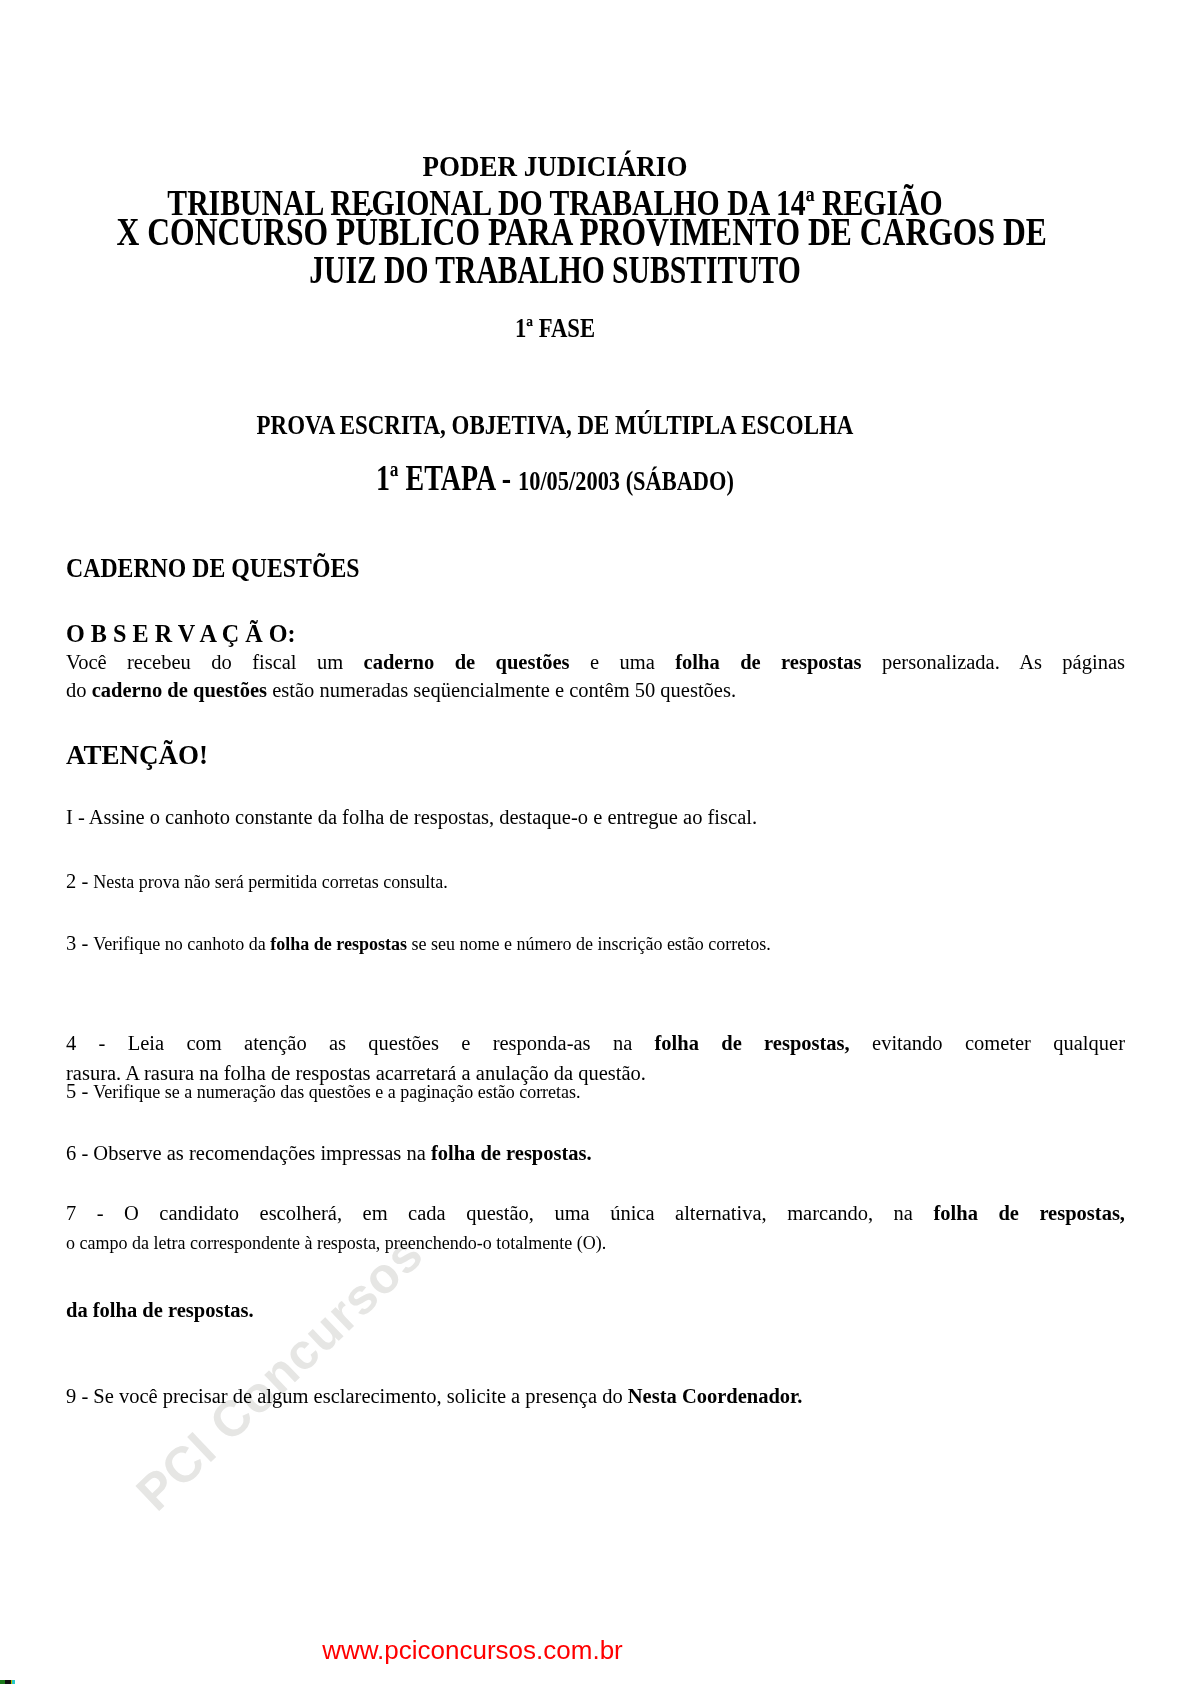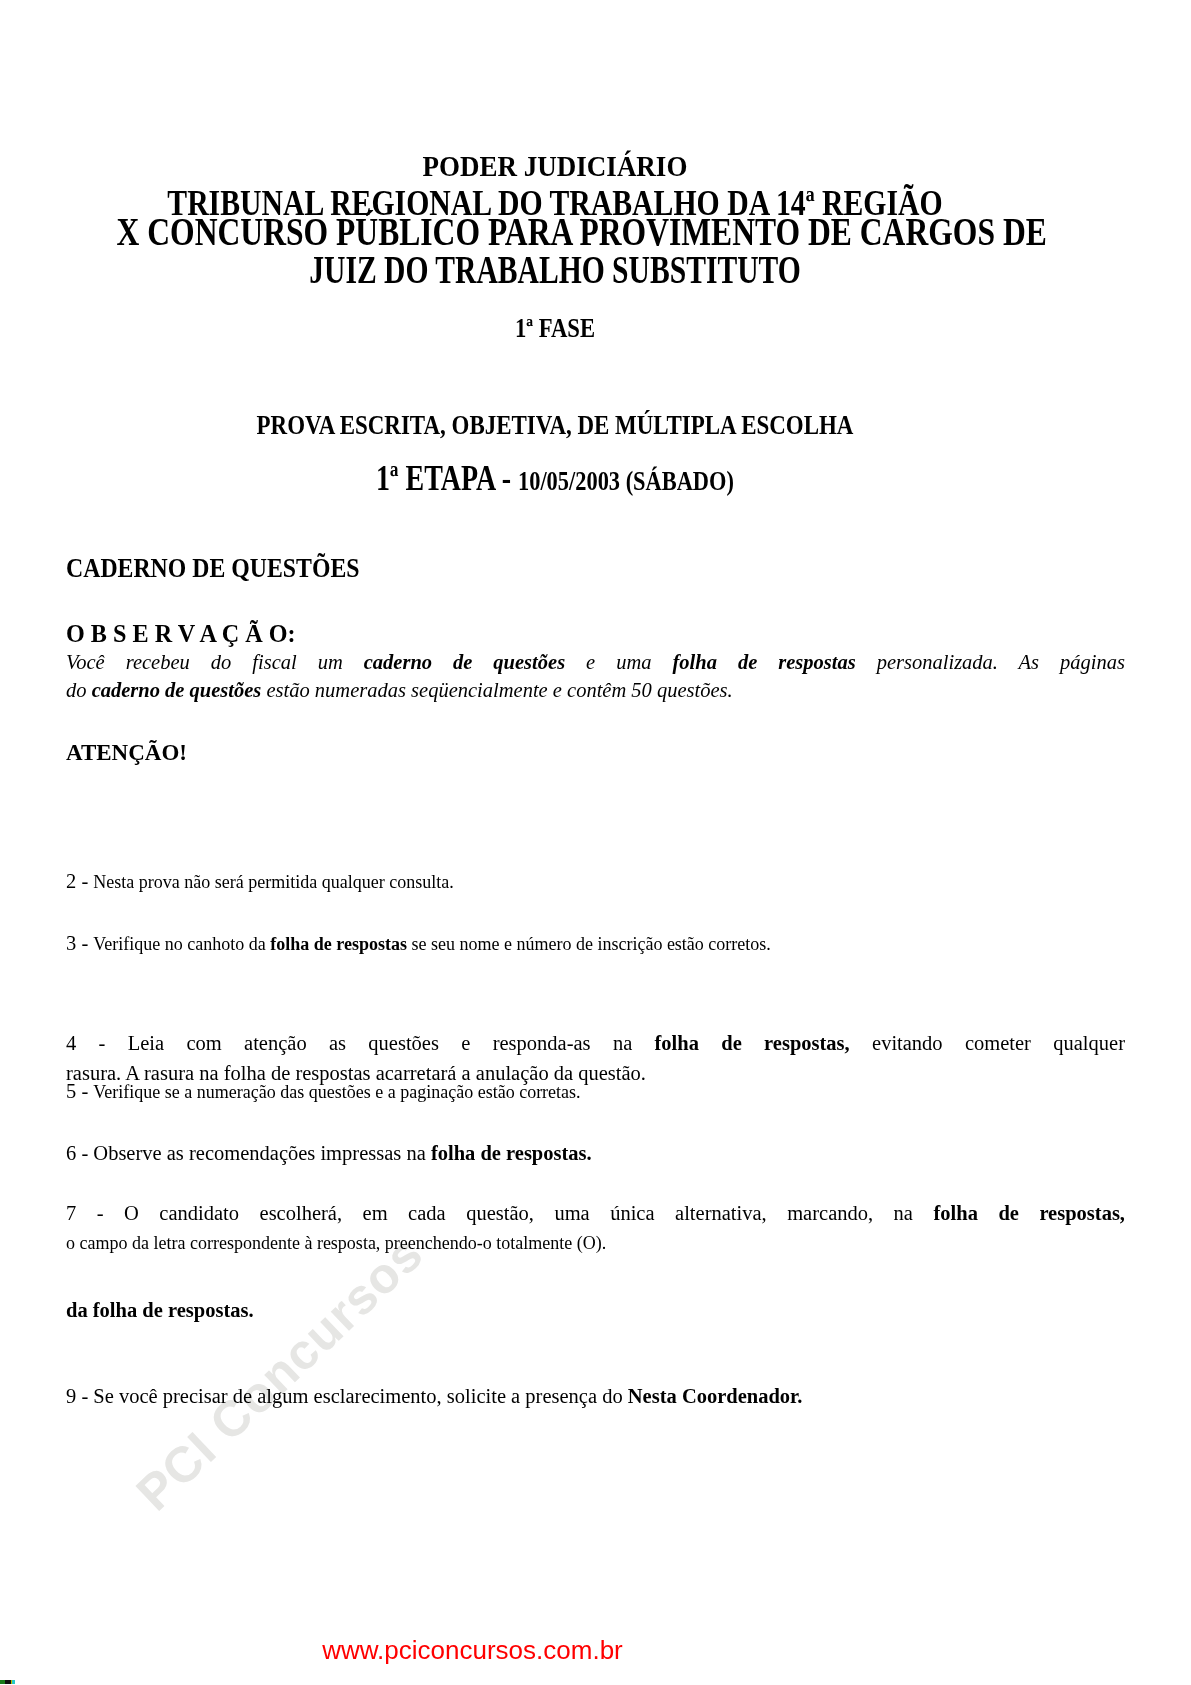--- a/index.html
+++ b/index.html
@@ -20,24 +20,24 @@
   .h3{top:208px;font-size:40px;transform:scaleX(.79);}
   .h4{top:246px;font-size:40px;transform:scaleX(.74);}
   .fase{top:313px;font-size:27px;transform:scaleX(.84);}
   .prova{top:409px;font-size:28px;transform:scaleX(.82);}
   .etapa{top:459px;font-size:35px;transform:scaleX(.80);}
   .etapa .dt{font-size:28px;}
   
   .sect{left:66px;width:1059px;font-weight:bold;white-space:nowrap;transform-origin:left center;}
   .caderno{top:552px;font-size:28px;transform:scaleX(.85);}
   .obslabel{top:619px;font-size:26px;transform:scaleX(.93);}
-  .atencao{top:740px;font-size:23px;}
+  .atencao{top:740px;font-size:27px;}
   
   .para{left:66px;width:1059px;font-size:20.5px;line-height:30px;}
-  .obsp{line-height:28px;font-style:italic;}
+  .obsp{line-height:28px;}
   .t18{font-size:18px;}
   .t18 .num{font-size:20.5px;}
   .just{text-align:justify;text-align-last:justify;}
   .b{font-weight:bold;}
   
   .wm{
     left:125px;top:1480px;
     font-family:"Liberation Sans","DejaVu Sans",sans-serif;
     font-weight:bold;font-size:50px;white-space:nowrap;
     transform:rotate(-43.5deg);transform-origin:left top;
@@ -72,22 +72,23 @@
   <div class="abs sect caderno">CADERNO DE QUESTÕES</div>
   <div class="abs sect obslabel">O B S E R V A Ç Ã O:</div>
 
   <div class="abs para obsp" style="top:648px">
     <div class="just"><span>Você recebeu do fiscal um </span><span class="b">caderno de questões</span><span> e uma </span><span class="b">folha de respostas</span><span> personalizada. As páginas</span></div>
     <div><span>do </span><span class="b">caderno de questões</span><span> estão numeradas seqüencialmente e contêm 50 questões.</span></div>
   </div>
 
   <div class="abs sect atencao">ATENÇÃO!</div>
 
+  <div class="abs para" style="top:802px"><span>I - Assine o canhoto constante da folha de respostas, destaque-o e entregue ao fiscal.</span></div>
 
-  <div class="abs para t18" style="top:866px"><span class="num">2 - </span><span>Nesta prova não será permitida qualquer consulta.</span></div>
+  <div class="abs para t18" style="top:866px"><span class="num">2 - </span><span>Nesta prova não será permitida corretas consulta.</span></div>
 
   <div class="abs para t18" style="top:928px"><span class="num">3 - </span><span>Verifique no canhoto da </span><span class="b">folha de respostas</span><span> se seu nome e número de inscrição estão corretos.</span></div>
 
   <div class="abs para" style="top:1028px">
     <div class="just"><span>4 - Leia com atenção as questões e responda-as na </span><span class="b">folha de respostas,</span><span> evitando cometer qualquer</span></div>
     <div><span>rasura. A rasura na folha de respostas acarretará a anulação da questão.</span></div>
   </div>
 
   <div class="abs para t18" style="top:1076px"><span class="num">5 - </span><span>Verifique se a numeração das questões e a paginação estão corretas.</span></div>
 

